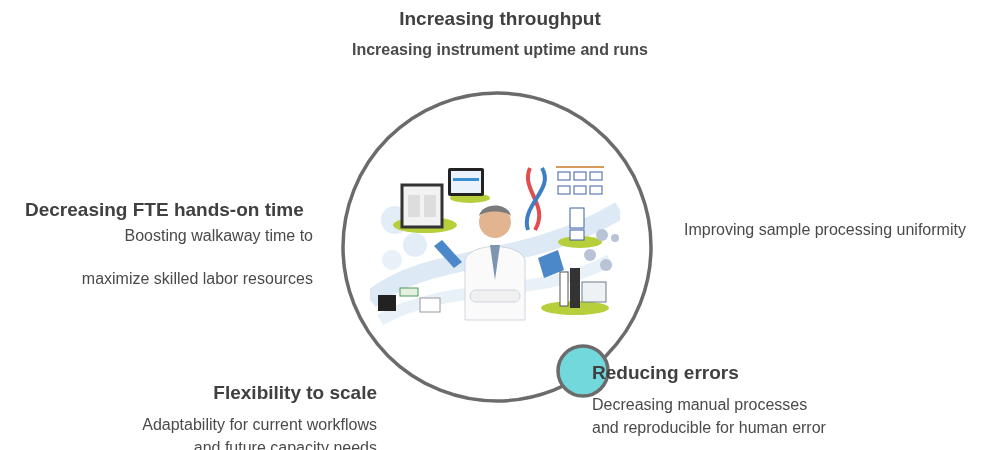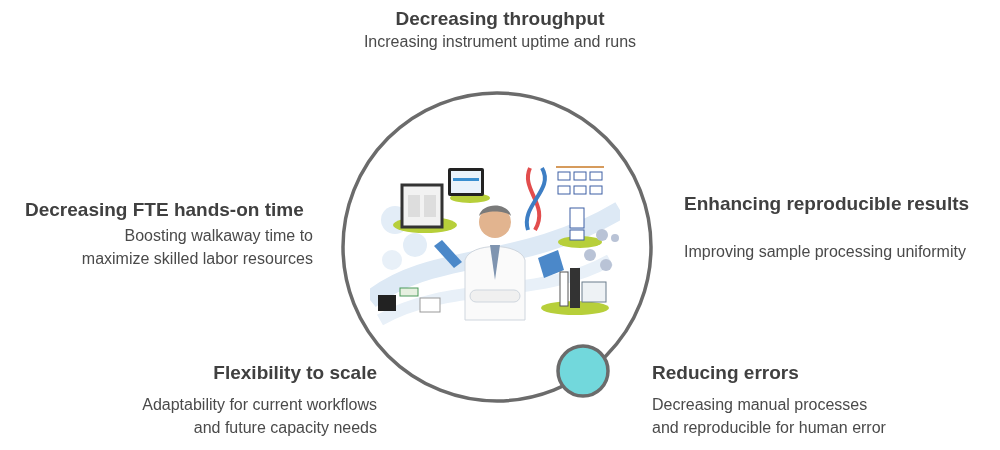--- a/index.html
+++ b/index.html
@@ -1,21 +1,21 @@
 <!DOCTYPE html>
 <html><head>
 <meta charset="utf-8">
 <style>
   * { box-sizing: border-box; margin: 0; padding: 0; }
   html, body { width: 1000px; height: 450px; background: #ffffff; overflow: hidden; }
   body { position: relative; font-family: "Liberation Sans", sans-serif; color: #444444; }
   .block { position: absolute; }
   .title { font-weight: bold; font-size: 19px; color: #404040; line-height: 22px; white-space: nowrap; }
   .sub { font-size: 16px; color: #4a4a4a; line-height: 23px; white-space: nowrap; }
-  .right { text-align: right; }
+  .right { text-align: right; margin-top: 20px; }
   .center { text-align: center; }
   svg.ring { position: absolute; left: 0; top: 0; }
   .illus { position: absolute; left: 370px; top: 150px; width: 250px; height: 180px; }
 </style>
 </head>
 <body>
 
 <svg class="ring" width="1000" height="450">
   <circle cx="497" cy="247" r="154" fill="none" stroke="#6b6b6b" stroke-width="3.5"></circle>
   <circle cx="583" cy="371" r="25" fill="#72d8dc" stroke="#6b6b6b" stroke-width="3.5"></circle>
@@ -71,38 +71,37 @@
   <rect x="190" y="122" width="8" height="34" fill="#fff" stroke="#555"></rect>
   <rect x="200" y="118" width="10" height="40" fill="#333"></rect>
   <rect x="212" y="132" width="24" height="20" fill="#eef2f5" stroke="#6b7c8c"></rect>
 
   <rect x="8" y="145" width="18" height="16" fill="#222"></rect>
   <rect x="30" y="138" width="18" height="8" fill="#e6f0e0" stroke="#4a9a5a"></rect>
   <rect x="50" y="148" width="20" height="14" fill="#fff" stroke="#999"></rect>
 </svg>
 
 <div class="block center" style="left:300px; top:8px; width:400px;">
-  <div class="title">Decreasing throughput</div>
-  <div class="sub" style="margin-top:0;">Increasing instrument uptime and runs</div>
+  <div class="title">Increasing throughput</div>
+  <div class="sub" style="margin-top:8px;font-weight:bold;">Increasing instrument uptime and runs</div>
 </div>
 
 <div class="block" style="left:25px; top:199px; width:288px;">
   <div class="title">Decreasing FTE hands-on time</div>
   <div class="sub right" style="margin-top:3px;">Boosting walkaway time to</div>
   <div class="sub right">maximize skilled labor resources</div>
 </div>
 
 <div class="block" style="left:684px; top:193px; width:310px;">
-  <div class="title">Enhancing reproducible results</div>
   <div class="sub" style="margin-top:25px;">Improving sample processing uniformity</div>
 </div>
 
 <div class="block right" style="left:100px; top:362px; width:277px;">
   <div class="title">Flexibility to scale</div>
   <div class="sub" style="margin-top:9px;">Adaptability for current workflows</div>
   <div class="sub">and future capacity needs</div>
 </div>
 
-<div class="block" style="left:652px; top:362px; width:280px;">
+<div class="block" style="left:592px; top:362px; width:280px;">
   <div class="title">Reducing errors</div>
   <div class="sub" style="margin-top:9px;">Decreasing manual processes</div>
   <div class="sub">and reproducible for human error</div>
 </div>
 
 </body></html>

